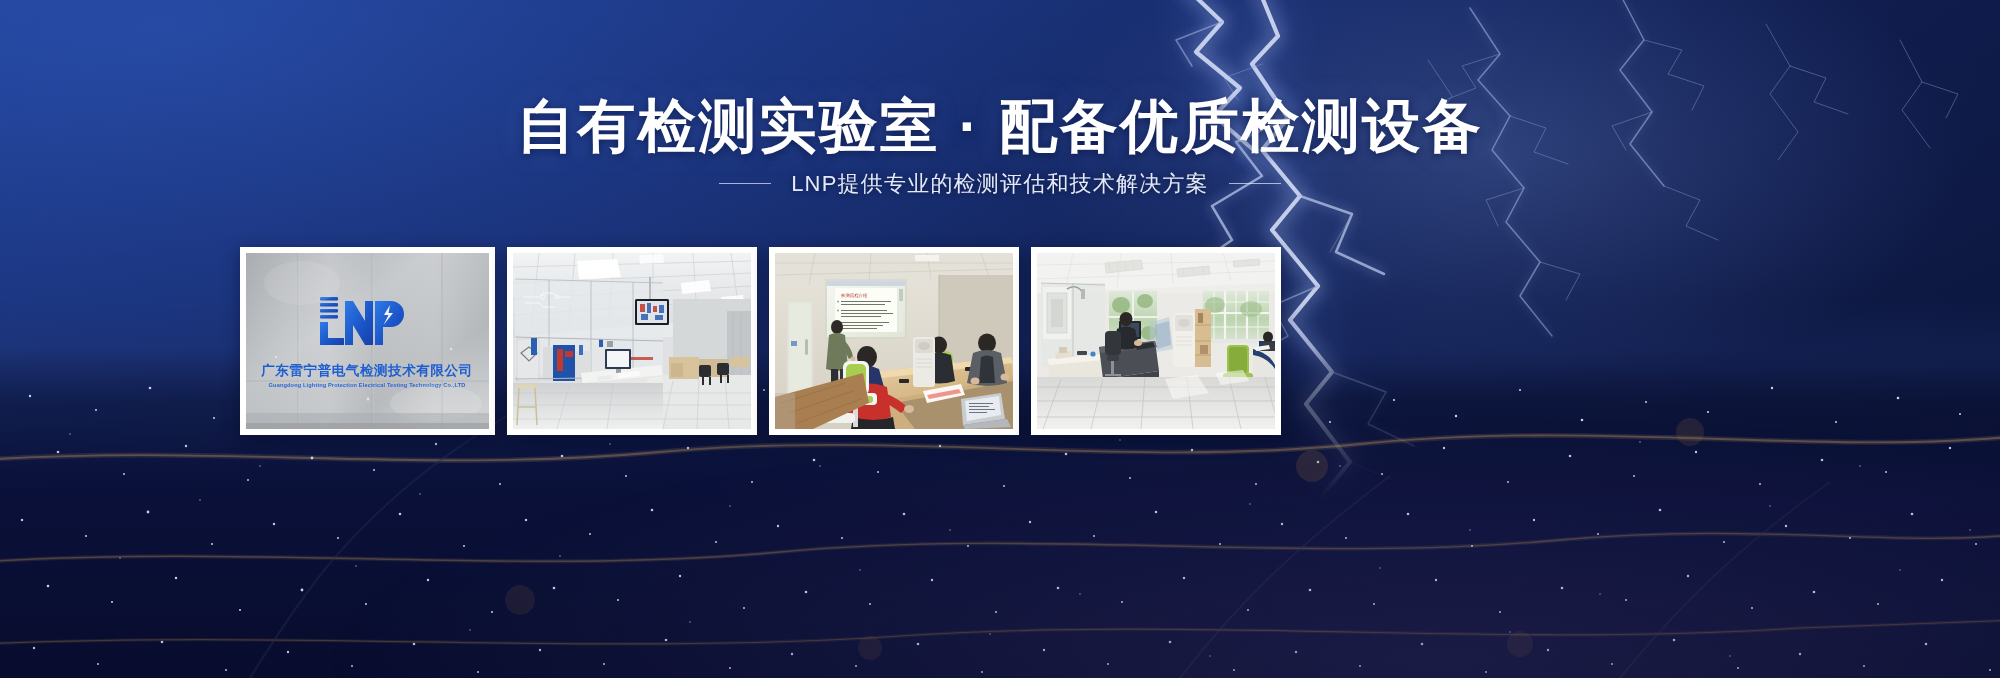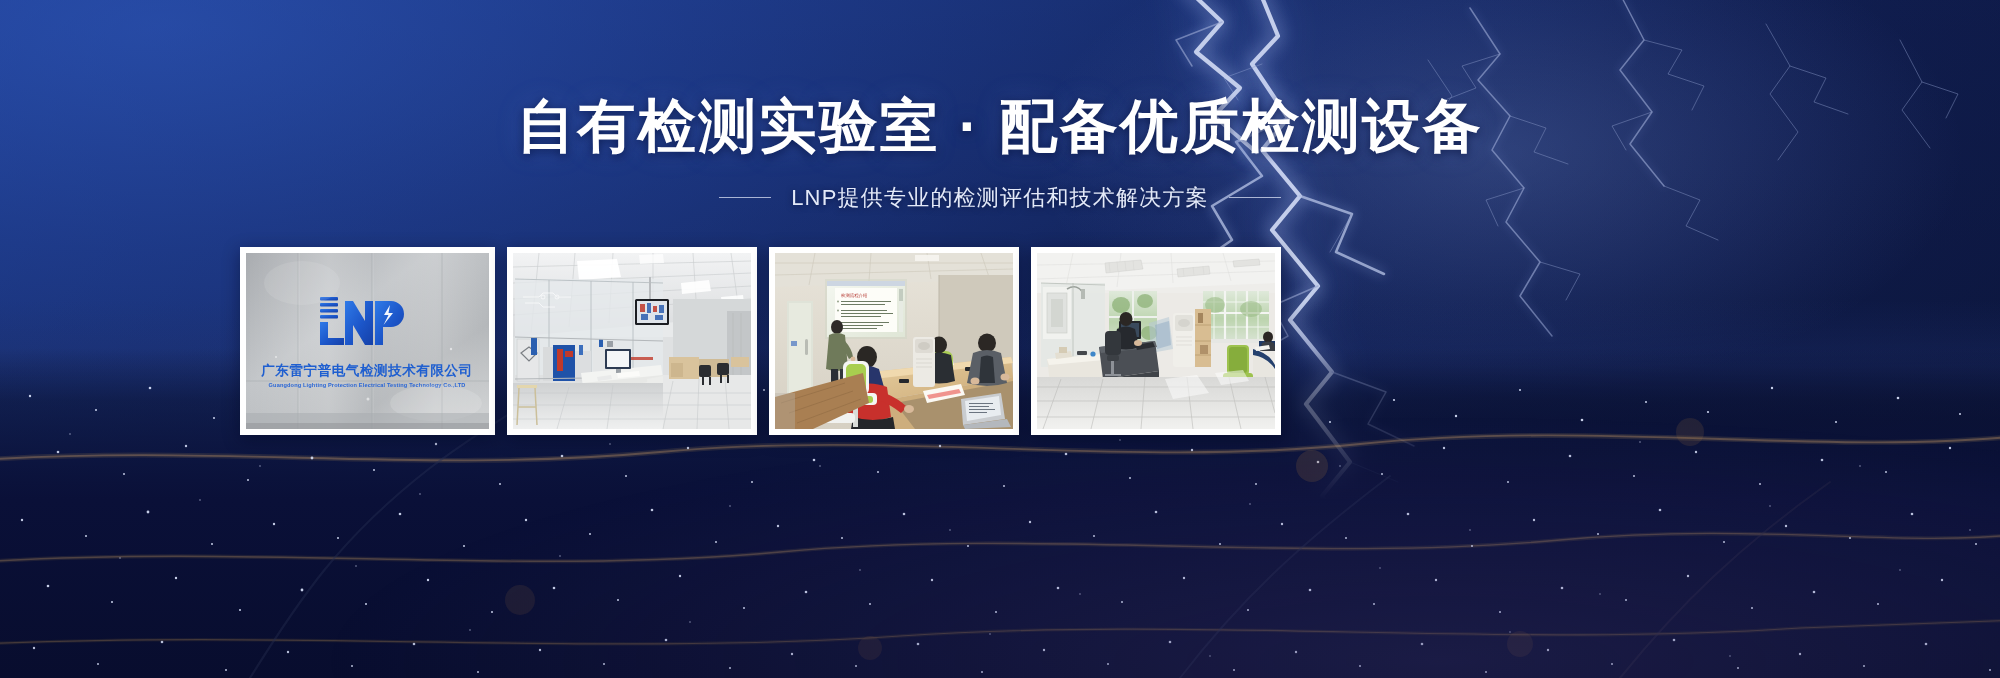--- a/index.html
+++ b/index.html
@@ -50,21 +50,21 @@
     background:linear-gradient(to bottom, rgba(20,34,86,0), rgba(30,48,110,.35) 55%, rgba(12,20,56,0));
   }
   
   .copy{ position:absolute; left:0; right:0; top:96px; text-align:center; }
   .headline{
     font-size:58px; font-weight:700; color:#ffffff; letter-spacing:2.5px; line-height:1.05;
     text-shadow:0 2px 10px rgba(0,10,50,.65), 0 0 28px rgba(120,160,255,.22);
     white-space:nowrap;
   }
   .sub-wrap{
-    margin-top:26px; display:flex; align-items:center; justify-content:center; gap:20px;
+    margin-top:12px; display:flex; align-items:center; justify-content:center; gap:20px;
   }
   .rule{ display:block; width:52px; height:1px; background:rgba(225,232,250,.72); }
   .subline{
     font-size:22px; font-weight:400; color:#e3e9f8; letter-spacing:1.2px; white-space:nowrap;
     text-shadow:0 1px 6px rgba(0,8,40,.6);
   }
   
   .strip{
     position:absolute; left:240px; top:247px; width:1520px; height:188px;
     display:flex; gap:12px; align-items:stretch;

